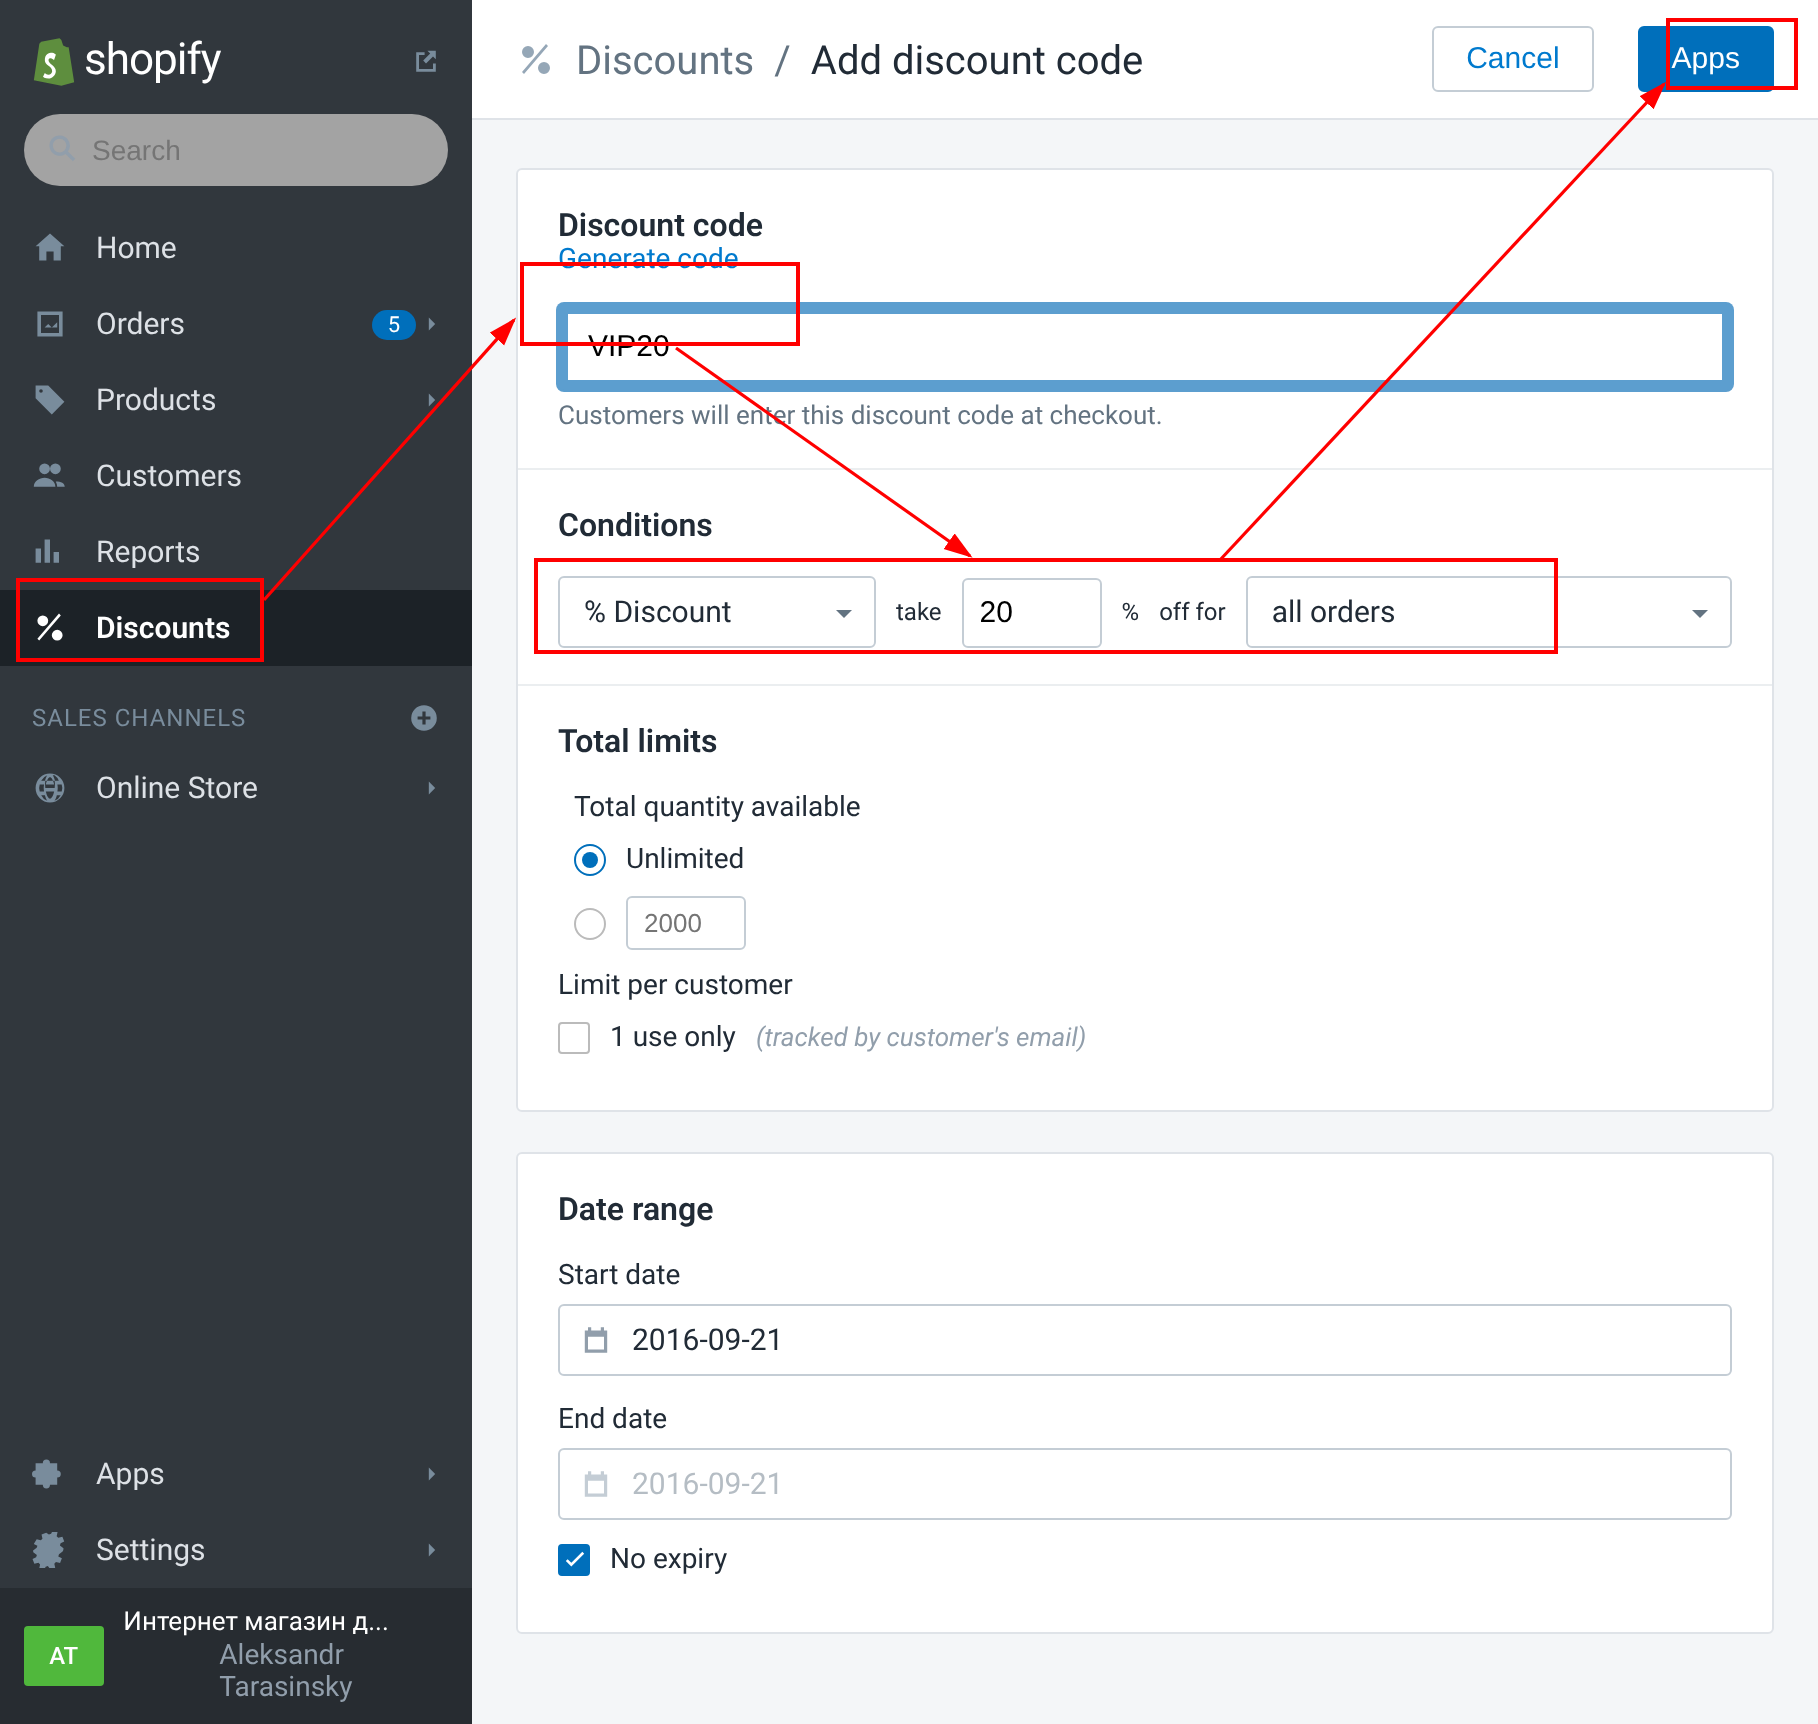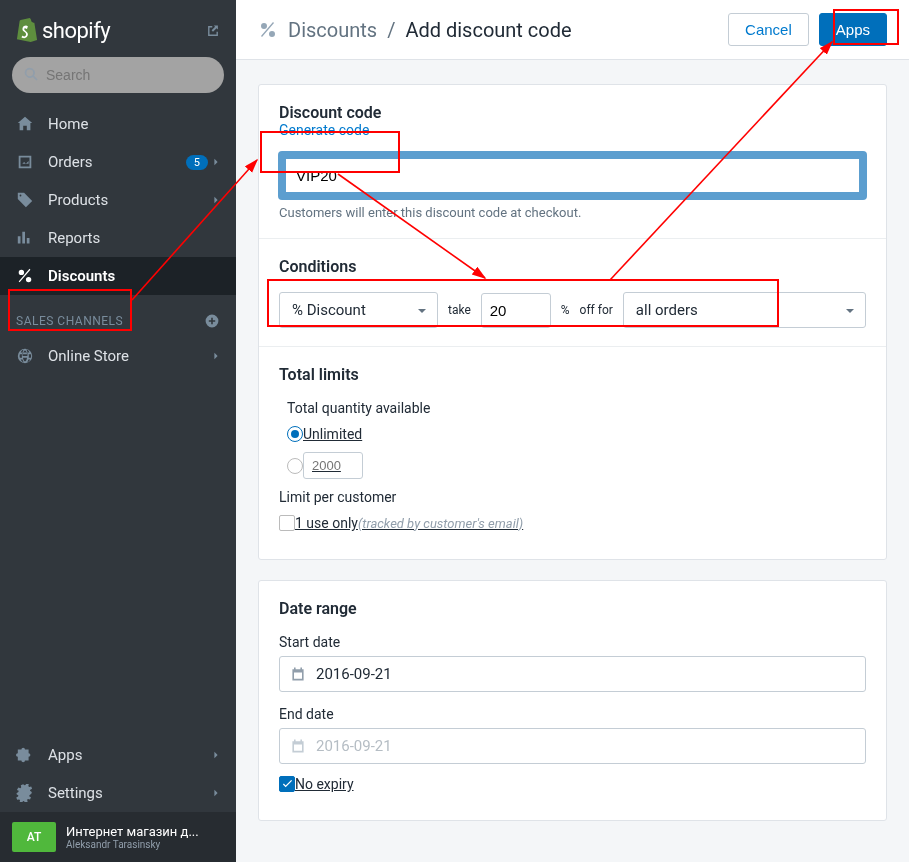--- a/index.html
+++ b/index.html
@@ -1,21 +1,21 @@
 <!DOCTYPE html>
 <html><head>
 <meta charset="utf-8">
 <style>
 * { box-sizing: border-box; margin: 0; padding: 0; }
 body { font-family: -apple-system, BlinkMacSystemFont, "Segoe UI", Roboto, sans-serif; font-size: 14px; color: #212b36; background: #f4f6f8; width: 909px; height: 862px; overflow: hidden; position: relative; }
 
 
 .sidebar { position: absolute; left: 0; top: 0; width: 236px; height: 862px; background: #31373d; color: #c3cfd8; display: flex; flex-direction: column; }
 .sidebar-header { padding: 18px 16px 14px; display: flex; align-items: center; justify-content: space-between; }
-.logo { display: flex; align-items: flex-start; gap: 4px; }
+.logo { display: flex; align-items: center; gap: 4px; }
 .logo-bag { width: 22px; height: 24px; }
 .logo-text { font-size: 22px; font-weight: 400; color: #fff; letter-spacing: -0.5px; }
 .popout-icon { width: 14px; height: 14px; fill: #798c9c; }
 
 .search-wrap { padding: 0 12px 12px; }
 .search { width: 100%; height: 36px; border-radius: 18px; background: #a3a3a3; border: none; padding: 0 14px 0 34px; font-size: 14px; color: #333; }
 .search-box { position: relative; }
 .search-icon { position: absolute; left: 11px; top: 9px; width: 17px; height: 17px; fill: #919eab; }
 
 .nav-item { display: flex; align-items: center; padding: 10px 16px; cursor: pointer; color: #dde1e6; font-size: 15px; position: relative; }
@@ -26,54 +26,54 @@
 .chev { width: 8px; height: 8px; fill: #798c9c; }
 
 .section-header { display: flex; justify-content: space-between; align-items: center; padding: 18px 16px 8px; font-size: 12px; color: #798c9c; letter-spacing: 0.5px; }
 .add-icon { width: 16px; height: 16px; fill: #798c9c; }
 
 .sidebar-spacer { flex: 1; }
 
 .user-footer { display: flex; align-items: center; padding: 10px 12px; background: #272c31; }
 .avatar { width: 44px; height: 30px; background: #50b83c; color: #fff; display: flex; align-items: center; justify-content: center; font-size: 12px; font-weight: 500; border-radius: 2px; margin-right: 10px; }
 .user-store { font-size: 13px; color: #fff; line-height: 1.2; }
-.user-name { font-size: 10px; color: #919eab; }
+.user-name { font-size: 14px; color: #919eab; margin-left: 48px; }
 
 
 .main { position: absolute; left: 236px; top: 0; width: 673px; height: 862px; background: #f4f6f8; overflow: hidden; }
 .topbar { background: #fff; border-bottom: 1px solid #dfe3e8; padding: 13px 22px; display: flex; align-items: center; }
 .breadcrumb { display: flex; align-items: center; gap: 10px; font-size: 20px; color: #637381; }
 .breadcrumb .current { color: #212b36; }
 .tag-icon { width: 20px; height: 20px; fill: #95a7b7; }
-.actions { margin-left: auto; display: flex; gap: 10px; }
+.actions { margin-left: auto; display: flex; gap: 22px; }
 .btn { padding: 7px 16px; border-radius: 3px; font-size: 15px; cursor: pointer; border: 1px solid #c4cdd5; background: #fff; }
 .btn-cancel { color: #007ace; }
 .btn-save { background: #006fbb; color: #fff; border-color: #006fbb; }
 
 .content { padding: 24px 22px; }
 .card { background: #fff; border: 1px solid #dfe3e8; border-radius: 3px; margin-bottom: 20px; }
 .card-section { padding: 18px 20px; border-bottom: 1px solid #ebeef0; }
 .card-section:last-child { border-bottom: none; }
 .card-head { display: flex; justify-content: space-between; align-items: baseline; margin-bottom: 14px; flex-direction: column; }
 .card-title { font-size: 16px; font-weight: 600; }
 .link { color: #007ace; font-size: 14px; cursor: pointer; }
 .help-text { color: #637381; font-size: 13px; margin-top: 6px; }
 
-.text-input { width: 100%; padding: 8px 10px; border: 7px solid #c2410c; border-radius: 3px; font-size: 15px; }
+.text-input { width: 100%; padding: 8px 10px; border: 5px solid #c2410c; border-radius: 3px; font-size: 15px; }
 .text-input.focus { border-color: #5c9ecf; box-shadow: 0 0 0 1px #5c9ecf; }
 
 .cond-row { display: flex; align-items: center; gap: 10px; }
 .select-box { position: relative; border: 1px solid #c4cdd5; border-radius: 3px; padding: 8px 28px 8px 12px; background: #fff; font-size: 15px; cursor: pointer; }
 .select-box.wide { flex: 1; }
 .select-box .chev-d { position: absolute; right: 10px; top: 13px; width: 10px; height: 10px; fill: #637381; }
 .num-input { width: 70px; border: 1px solid #c4cdd5; border-radius: 3px; padding: 8px; font-size: 15px; text-align: left; }
 .cond-text { font-size: 12px; color: #212b36; }
 
 .sub-label { font-size: 14px; color: #212b36; margin-bottom: 10px; }
-.radio-row, .check-row { display: flex; align-items: center; margin-bottom: 10px; font-size: 14px; text-decoration: underline; }
+.radio-row, .check-row { display: flex; align-items: center; gap: 10px; margin-bottom: 10px; font-size: 14px; }
 .radio { width: 16px; height: 16px; border-radius: 50%; border: 1px solid #bbb; display: inline-flex; align-items: center; justify-content: center; }
 .radio.checked { border-color: #006fbb; }
 .radio.checked::after { content: ""; width: 8px; height: 8px; background: #006fbb; border-radius: 50%; }
 .check { width: 16px; height: 16px; border: 1px solid #bbb; border-radius: 2px; display: inline-flex; align-items: center; justify-content: center; }
 .check.checked { background: #006fbb; border-color: #006fbb; }
 .check.checked svg { fill: #fff; width: 11px; height: 11px; }
 .num-small { width: 60px; padding: 5px 8px; border: 1px solid #c4cdd5; border-radius: 3px; font-size: 13px; color: #999; }
 .hint-italic { font-style: italic; color: #919eab; font-size: 13px; }
 
 .date-input { width: 100%; display: flex; align-items: center; gap: 10px; padding: 8px 10px; border: 1px solid #c4cdd5; border-radius: 3px; font-size: 15px; background: #fff; }
@@ -129,20 +129,26 @@
       </svg>
   </div>
   <div class="nav-item">
     <svg class="nav-icon" viewBox="0 0 20 20">
         <path d="M2 2h7l9 9-7 7-9-9V2zm3 2a1 1 0 100 2 1 1 0 000-2z"></path>
       </svg>
     <span>Products</span>
     <svg class="chev" style="margin-left:auto" viewBox="0 0 10 10">
         <path d="M3 1l4 4-4 4V1z"></path>
       </svg>
+  </div>
+  <div class="nav-item">
+    <svg class="nav-icon" viewBox="0 0 20 20">
+        <path d="M7 9a3 3 0 100-6 3 3 0 000 6zm6 0a3 3 0 100-6 3 3 0 000 6zM1 16c0-3 3-5 6-5s6 2 6 5H1zm13 0c0-1-.3-2-.8-3 3 0 5 1 5 3h-4z"></path>
+      </svg>
+    <span>Customers</span>
   </div>
   <div class="nav-item">
     <svg class="nav-icon" viewBox="0 0 20 20">
         <path d="M2 16h3V8H2v8zm5 0h3V3H7v13zm5 0h3v-6h-3v6z"></path>
       </svg>
     <span>Reports</span>
   </div>
   <div class="nav-item active">
     <svg class="nav-icon" viewBox="0 0 20 20">
         <path d="M6 3a3 3 0 100 6 3 3 0 000-6zm8 8a3 3 0 100 6 3 3 0 000-6zM16 3L4 17l-1-1L15 2l1 1z"></path>

